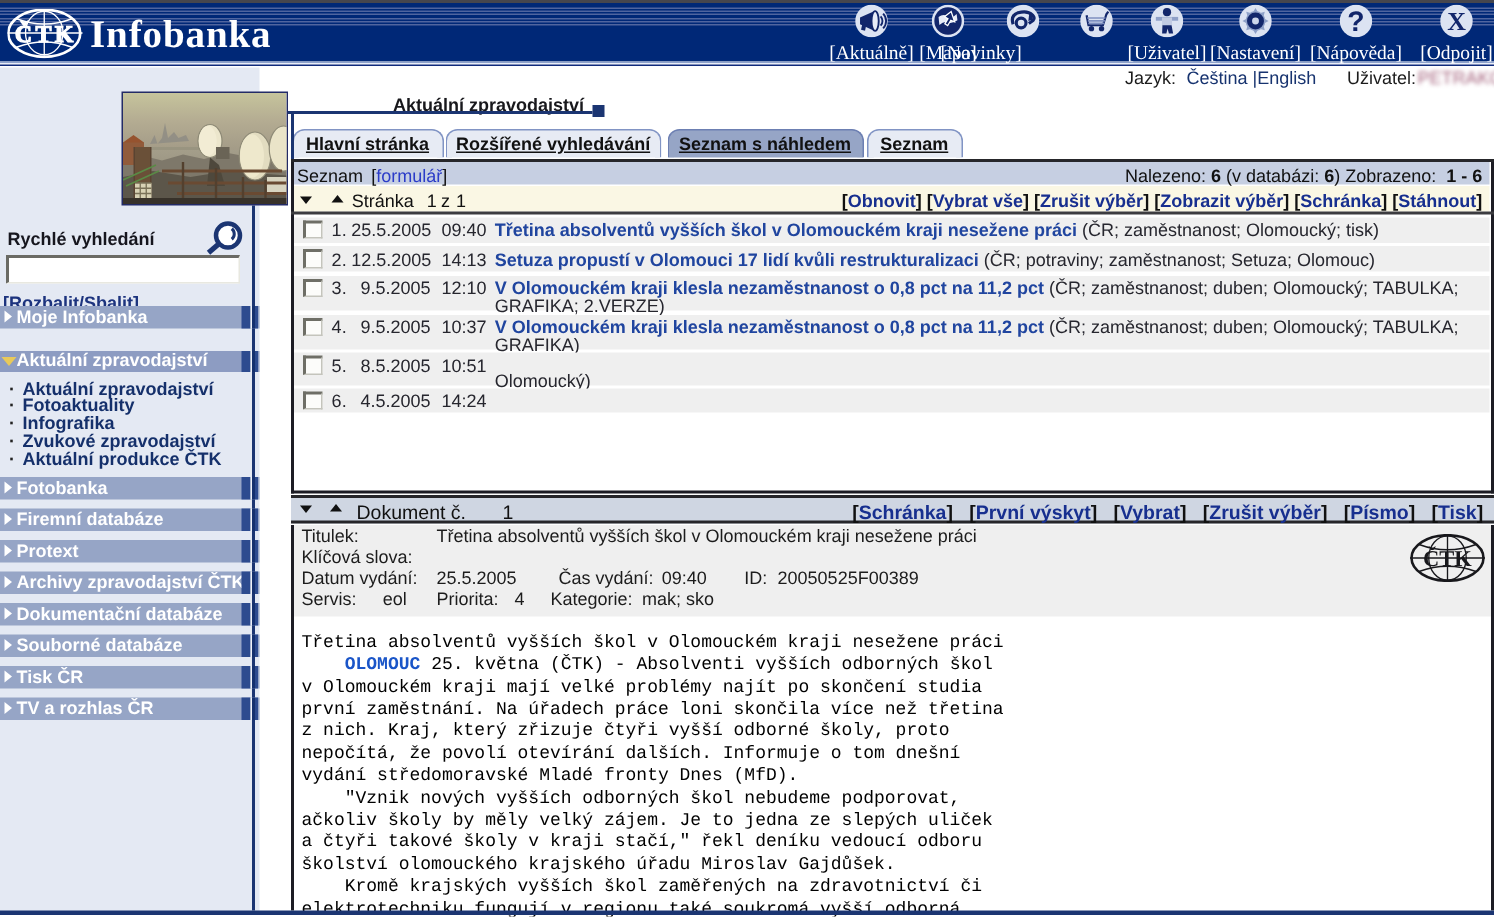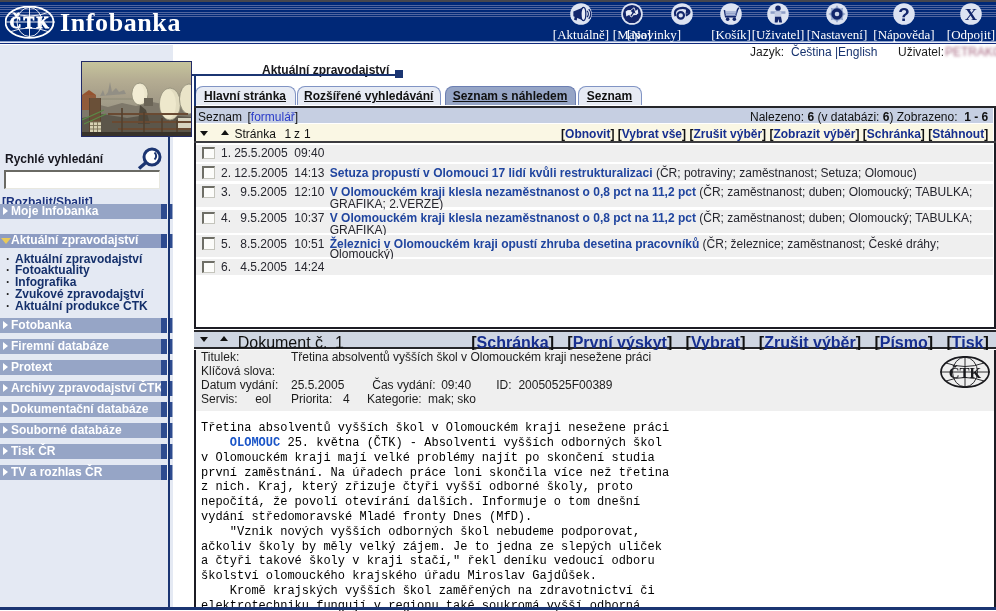--- a/index.html
+++ b/index.html
@@ -75,21 +75,21 @@
 <div style="color:#fff;font-family:'Liberation Serif',serif;font-size:13px;white-space:nowrap;margin-top:2px">[Novinky]</div>
   </div>
 <div class="abs" style="left:676px;top:3px;width:110px;text-align:center">
 <svg width="22" height="22" viewBox="0 0 21 21" style="display:block;margin:0 auto">
       <circle cx="10.5" cy="10.5" r="10.3" fill="#dce3f2"></circle>
       <path d="M4.2,6.8 L5.4,13.2 h9.2 l2.2,-7 1.2,-1.7" fill="none" stroke="#12266b" stroke-width="1.4"></path>
       <path d="M4.6,8.6 h11.6 M5,10.4 h10.8 M5.3,12 h10.2" stroke="#7f90c0" stroke-width="1"></path>
       <circle cx="7.3" cy="15.4" r="1.7" fill="#12266b"></circle>
       <circle cx="13.7" cy="15.4" r="1.7" fill="#12266b"></circle>
     </svg>
-<div style="color:#fff;font-family:'Liberation Serif',serif;font-size:13px;white-space:nowrap;margin-top:2px">[Košík]</div>
+<div style="color:#fff;font-family:'Liberation Serif',serif;font-size:13px;white-space:nowrap;margin-top:18px">[Košík]</div>
   </div>
 <div class="abs" style="left:723px;top:3px;width:110px;text-align:center">
 <svg width="22" height="22" viewBox="0 0 21 21" style="display:block;margin:0 auto">
       <circle cx="10.5" cy="10.5" r="10.3" fill="#dce3f2"></circle>
       <circle cx="10.5" cy="4.9" r="2.6" fill="#12266b"></circle>
       <rect x="3.4" y="7.9" width="14.2" height="2.4" fill="#8fa0c8"></rect>
       <rect x="7.3" y="8.2" width="6.4" height="5.2" fill="#c2cbe2"></rect>
       <path d="M7.6,13.2 h5.8 l1,5.3 h-2.7 l-0.8,-3.2 -0.8,3.2 h-2.7z" fill="#12266b"></path>
     </svg>
 <div style="color:#fff;font-family:'Liberation Serif',serif;font-size:13px;white-space:nowrap;margin-top:2px">[Uživatel]</div>
@@ -297,20 +297,21 @@
 <span class="abs" style="left:98.3px;top:3.5px;color:#111">z</span>
 <span class="abs b" style="left:108.3px;top:3.5px;color:#111">1</span>
 <span class="abs" style="right:5px;top:3px;white-space:nowrap"><span style="color:#111;font-weight:bold">[</span><span style="color:#172f8f;font-weight:bold">Obnovit</span><span style="color:#111;font-weight:bold">]</span> <span style="color:#111;font-weight:bold">[</span><span style="color:#172f8f;font-weight:bold">Vybrat vše</span><span style="color:#111;font-weight:bold">]</span> <span style="color:#111;font-weight:bold">[</span><span style="color:#172f8f;font-weight:bold">Zrušit výběr</span><span style="color:#111;font-weight:bold">]</span> <span style="color:#111;font-weight:bold">[</span><span style="color:#172f8f;font-weight:bold">Zobrazit výběr</span><span style="color:#111;font-weight:bold">]</span> <span style="color:#111;font-weight:bold">[</span><span style="color:#172f8f;font-weight:bold">Schránka</span><span style="color:#111;font-weight:bold">]</span> <span style="color:#111;font-weight:bold">[</span><span style="color:#172f8f;font-weight:bold">Stáhnout</span><span style="color:#111;font-weight:bold">]</span></span>
 </div>
 <div class="abs" style="left:194px;top:141.3px;width:802px;height:2.2px;background:#3c3c40"></div>
 <div class="row" style="top:144.5px;height:17px">
     <span class="cb" style="left:6.5px;top:2px"></span>
     <span class="rtx b" style="left:25.4px;top:1.5px">1.</span>
     <span class="rtx" style="left:38.5px;top:1.5px">25.5.2005</span>
     <span class="rtx b" style="left:98.6px;top:1.5px">09:40</span>
+    <span class="rtx" style="left:134.1px;top:1.5px"><span class="ttl">Třetina absolventů vyšších škol v Olomouckém kraji nesežene práci</span> (ČR; zaměstnanost; Olomoucký; tisk)</span>
   </div>
 <div class="row" style="top:164px;height:17px">
     <span class="cb" style="left:6.5px;top:2px"></span>
     <span class="rtx b" style="left:25.4px;top:1.5px">2.</span>
     <span class="rtx" style="left:38.5px;top:1.5px">12.5.2005</span>
     <span class="rtx b" style="left:98.6px;top:1.5px">14:13</span>
     <span class="rtx" style="left:134.1px;top:1.5px"><span class="ttl">Setuza propustí v Olomouci 17 lidí kvůli restrukturalizaci</span> (ČR; potraviny; zaměstnanost; Setuza; Olomouc)</span>
   </div>
 <div class="row" style="top:183.5px;height:23.5px">
     <span class="cb" style="left:6.5px;top:2px"></span>
@@ -326,30 +327,29 @@
     <span class="rtx" style="left:44.6px;top:1.5px">9.5.2005</span>
     <span class="rtx b" style="left:98.6px;top:1.5px">10:37</span>
     <span class="rtx" style="left:134.1px;top:1.5px"><span class="ttl">V Olomouckém kraji klesla nezaměstnanost o 0,8 pct na 11,2 pct</span> (ČR; zaměstnanost; duben; Olomoucký; TABULKA;</span>
     <span class="rtx" style="left:134.1px;top:13px">GRAFIKA)</span>
   </div>
 <div class="row" style="top:235.2px;height:21.8px">
     <span class="cb" style="left:6.5px;top:2px"></span>
     <span class="rtx b" style="left:25.4px;top:1.5px">5.</span>
     <span class="rtx" style="left:44.6px;top:1.5px">8.5.2005</span>
     <span class="rtx b" style="left:98.6px;top:1.5px">10:51</span>
-    <span class="rtx" style="left:134.1px;top:1.5px"><span class="ttl">Železnici v Olomouckém kraji opustí zhruba desetina pracovníků</span> (ČR; železnice; zaměstnanost; České dráhy;</span>
     <span class="rtx" style="left:134.1px;top:11.8px">Olomoucký)</span>
   </div>
 <div class="row" style="top:258.5px;height:16.5px">
     <span class="cb" style="left:6.5px;top:2px"></span>
     <span class="rtx b" style="left:25.4px;top:1.5px">6.</span>
     <span class="rtx" style="left:44.6px;top:1.5px">4.5.2005</span>
     <span class="rtx b" style="left:98.6px;top:1.5px">14:24</span>
   </div>
-<div class="abs" style="left:194px;top:330.3px;width:801.8px;height:19.2px;background:#cfd6e2;border-top:2px solid #26262a;border-bottom:2px solid #26262a;box-sizing:border-box;font-size:16px">
+<div class="abs" style="left:194px;top:330.3px;width:801.8px;height:19.2px;background:#cfd6e2;border-top:2px solid #26262a;border-bottom:2px solid #26262a;box-sizing:border-box;font-size:13px">
 <span class="abs trid" style="left:6.3px;top:5px"></span>
 <span class="abs triu" style="left:25.8px;top:4px"></span>
 <span class="abs" style="left:43.7px;top:1.5px;color:#111">Dokument č.</span>
 <span class="abs b" style="left:141px;top:1.5px;color:#111">1</span>
 <span class="abs" style="right:7px;top:1.5px;white-space:nowrap"><span style="color:#111;font-weight:bold">[</span><span style="color:#172f8f;font-weight:bold">Schránka</span><span style="color:#111;font-weight:bold">]</span>&nbsp;&nbsp; <span style="color:#111;font-weight:bold">[</span><span style="color:#172f8f;font-weight:bold">První výskyt</span><span style="color:#111;font-weight:bold">]</span>&nbsp;&nbsp; <span style="color:#111;font-weight:bold">[</span><span style="color:#172f8f;font-weight:bold">Vybrat</span><span style="color:#111;font-weight:bold">]</span>&nbsp;&nbsp; <span style="color:#111;font-weight:bold">[</span><span style="color:#172f8f;font-weight:bold">Zrušit výběr</span><span style="color:#111;font-weight:bold">]</span>&nbsp;&nbsp; <span style="color:#111;font-weight:bold">[</span><span style="color:#172f8f;font-weight:bold">Písmo</span><span style="color:#111;font-weight:bold">]</span>&nbsp;&nbsp; <span style="color:#111;font-weight:bold">[</span><span style="color:#172f8f;font-weight:bold">Tisk</span><span style="color:#111;font-weight:bold">]</span></span>
 </div>
 <div class="abs" style="left:196.2px;top:349.5px;width:798px;height:61px;background:#efefef;font-size:12px;color:#1c1c1c">
 <span class="abs b" style="left:4.8px;top:0.5px">Titulek:</span>
 <span class="abs b" style="left:94.8px;top:0.5px">Třetina absolventů vyšších škol v Olomouckém kraji nesežene práci</span>
 <span class="abs b" style="left:4.8px;top:14.5px">Klíčová slova:</span>

